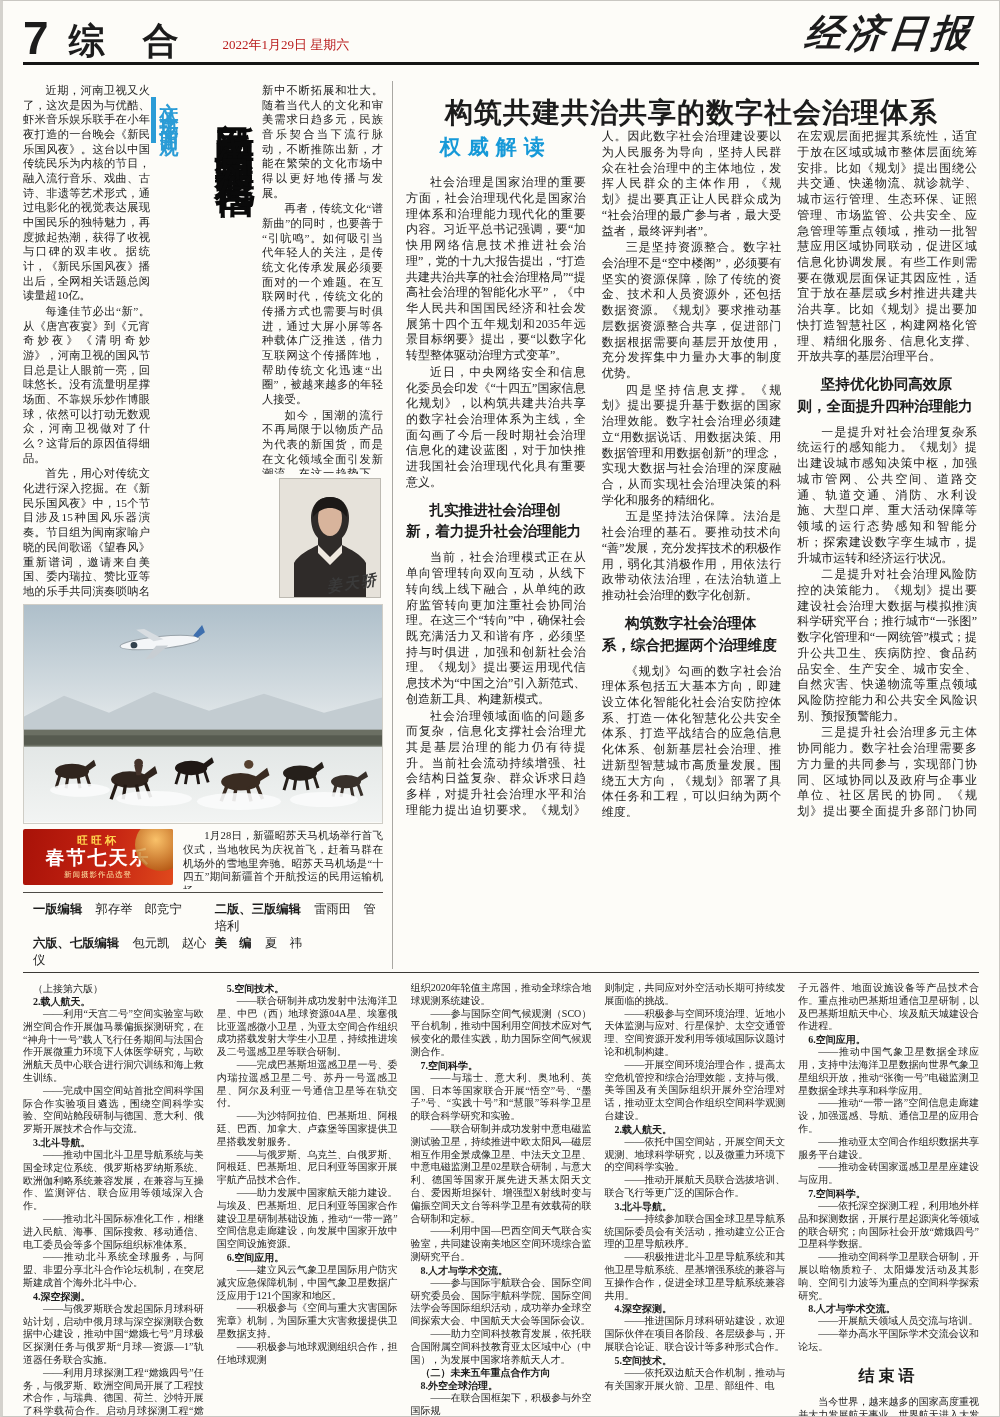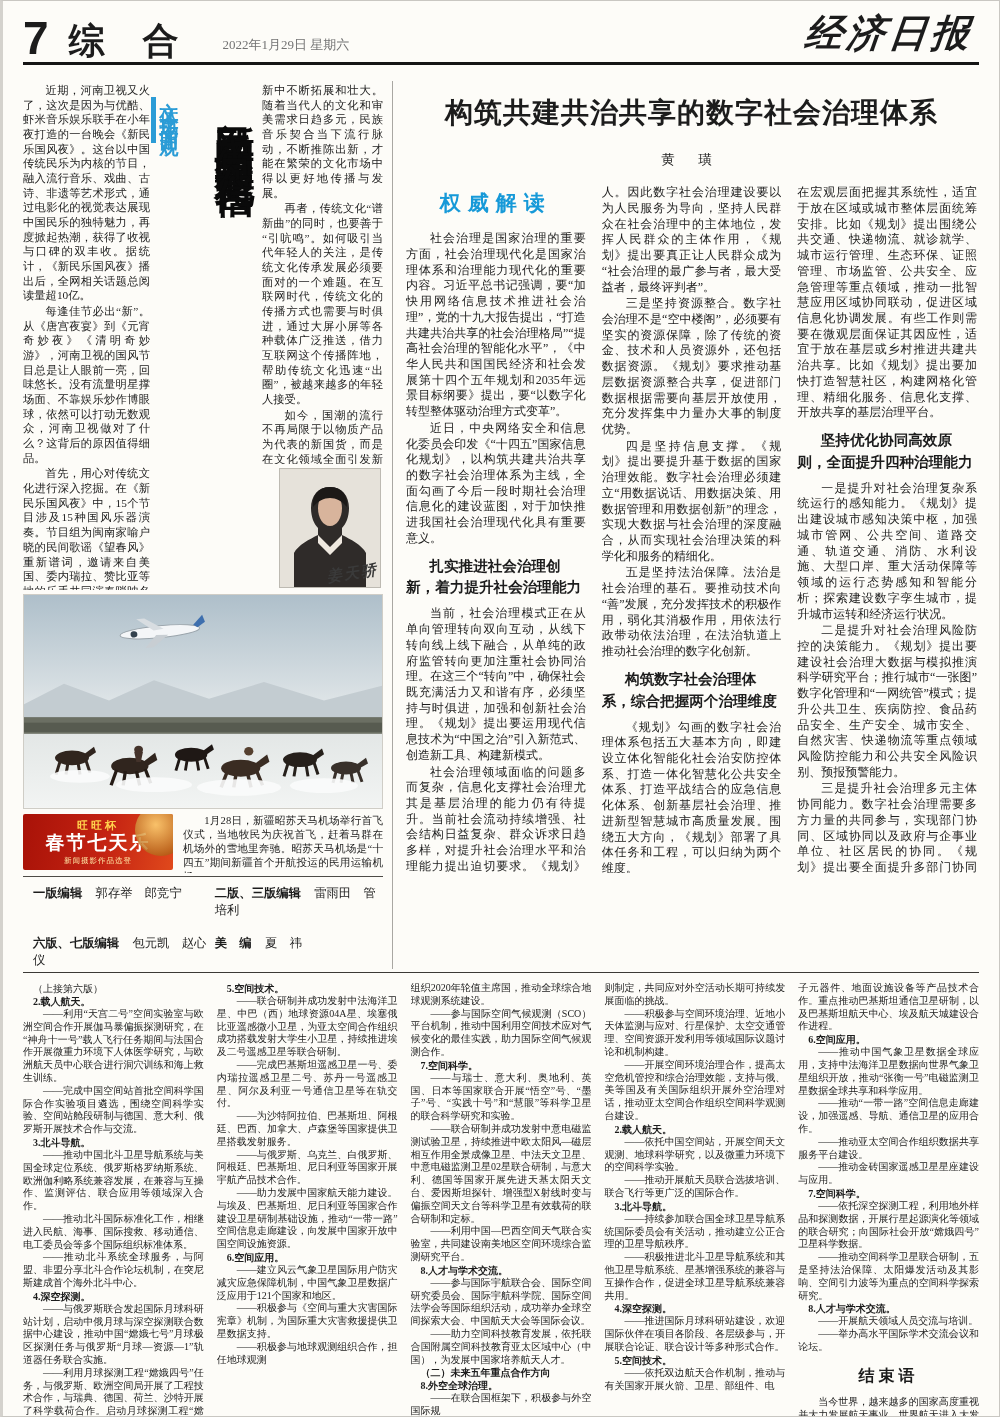--- a/index.html
+++ b/index.html
@@ -5,21 +5,21 @@
   html,body{margin:0;padding:0;background:#ffffff;}
   .page{position:relative;width:1000px;height:1417px;box-sizing:border-box;
         background:#fdfcf8;border:1px solid #c9c7c2;border-left:3px solid #d4d2cd;
         padding:8px 20px 10px 20px;overflow:hidden;color:#1c1c1c;
         font-family:"Liberation Serif", serif;}
   
   .hdr{display:flex;align-items:flex-end;height:50px;}
   .pageno{font-size:46px;font-weight:900;font-family:"Liberation Sans",sans-serif;line-height:.9;}
   .section{font-size:36px;font-weight:900;letter-spacing:14px;margin-left:20px;line-height:1;
            font-family:"Liberation Sans",sans-serif;}
-  .date{font-size:13px;margin-left:30px;padding-bottom:5px;color:#737373;}
+  .date{font-size:13px;margin-left:30px;padding-bottom:5px;color:#b91c1c;}
   .masthead{margin-left:auto;font-size:38px;font-weight:900;font-style:italic;
             font-family:"DejaVu Serif",serif;letter-spacing:4px;transform:skewX(-6deg);padding-right:6px;}
   .toprule{border-bottom:3px solid #151515;margin-top:3px;}
   
   .upper{display:flex;height:888px;padding-top:16px;}
   .leftblock{width:360px;flex:none;display:flex;flex-direction:column;}
   .mainblock{flex:1;border-left:1px solid #a9a7a2;margin-left:9px;padding-left:11px;overflow:hidden;}
   
   .lefttop{display:flex;height:550px;overflow:hidden;}
   .lcol1{width:127px;flex:none;overflow:hidden;padding-top:2px;}
@@ -47,21 +47,21 @@
           color:#fff;text-align:center;font-family:"Liberation Sans",sans-serif;}
   .banner .b1{font-size:11px;color:#ffd34d;font-weight:800;margin-top:4px;letter-spacing:3px;}
   .banner .b2{font-size:19px;font-weight:900;letter-spacing:2px;line-height:1.1;}
   .banner .b3{font-size:7.5px;color:#ffe9a8;margin-top:2px;letter-spacing:1px;}
   .banner .coin{position:absolute;right:-14px;top:-10px;width:52px;height:52px;border-radius:50%;
                 background:radial-gradient(circle at 40% 40%, #ffd978, #b5651a 70%, #7d3c09);opacity:.85;}
   .caption{flex:1;font-size:10.6px;line-height:1.32;text-align:justify;}
   .caption .cap-ind{text-indent:2em;}
   
   .editors{border-top:1px solid #4d4b47;margin-top:3px;padding:8px 6px 0 10px;
-           display:grid;grid-template-columns:1.12fr 1fr;row-gap:16px;font-size:12.3px;
+           display:grid;grid-template-columns:1.12fr 1fr;row-gap:0;font-size:12.3px;
            font-family:"Liberation Sans",sans-serif;}
   .ed .role{font-weight:700;margin-right:10px;}
   
   .headline{font-size:28px;font-weight:900;text-align:center;letter-spacing:1px;line-height:1.15;
             margin:16px 6px 0 6px;font-family:"Liberation Serif",serif;}
   .byline{text-align:center;font-size:13.5px;letter-spacing:10px;margin:22px 0 16px 0;}
   .mcols{display:flex;gap:16px;height:688px;overflow:hidden;padding:0 2px;}
   .mcol{flex:1;overflow:hidden;}
   .mcol .para{font-size:12px;line-height:1.31;}
   .badge{color:#1699d8;font-size:21px;font-weight:900;text-align:center;letter-spacing:7px;
@@ -222,21 +222,20 @@
         </div>
         <div class="ed">
           <span class="role">美　编</span>
           <span>夏　祎</span>
         </div>
       </div>
     </div>
 
     <div class="mainblock">
       <div class="headline">构筑共建共治共享的数字社会治理体系</div>
-      <div class="byline">黄 璜</div>
       <div class="mcols">
         <div class="mcol">
             <div class="badge">权威解读</div>
             <div class="para">社会治理是国家治理的重要方面，社会治理现代化是国家治理体系和治理能力现代化的重要内容。习近平总书记强调，要“加快用网络信息技术推进社会治理”，党的十九大报告提出，“打造共建共治共享的社会治理格局”“提高社会治理的智能化水平”，《中华人民共和国国民经济和社会发展第十四个五年规划和2035年远景目标纲要》提出，要“以数字化转型整体驱动治理方式变革”。</div>
             <div class="para">近日，中央网络安全和信息化委员会印发《“十四五”国家信息化规划》，以构筑共建共治共享的数字社会治理体系为主线，全面勾画了今后一段时期社会治理信息化的建设蓝图，对于加快推进我国社会治理现代化具有重要意义。</div>
             <div class="subhead">扎实推进社会治理创新，着力提升社会治理能力</div>
             <div class="para">当前，社会治理模式正在从单向管理转向双向互动，从线下转向线上线下融合，从单纯的政府监管转向更加注重社会协同治理。在这三个“转向”中，确保社会既充满活力又和谐有序，必须坚持与时俱进，加强和创新社会治理。《规划》提出要运用现代信息技术为“中国之治”引入新范式、创造新工具、构建新模式。</div>
             <div class="para">社会治理领域面临的问题多而复杂，信息化支撑社会治理尤其是基层治理的能力仍有待提升。当前社会流动持续增强、社会结构日益复杂、群众诉求日趋多样，对提升社会治理水平和治理能力提出迫切要求。《规划》从数字社会治理基本格局、主要方面和关键任务等给出了全面的顶层设计，着力提升社会治理能力现代化。</div>
           </div>
         <div class="mcol">
@@ -317,21 +316,21 @@
       </div>
     <div class="bcol">
         <div class="para nofi">子元器件、地面设施设备等产品技术合作。重点推动巴基斯坦通信卫星研制，以及巴基斯坦航天中心、埃及航天城建设合作进程。</div>
         <div class="numhead">6.空间应用。</div>
         <div class="para">——推动中国气象卫星数据全球应用，支持中法海洋卫星数据向世界气象卫星组织开放，推动“张衡一号”电磁监测卫星数据全球共享和科学应用。</div>
         <div class="para">——推动“一带一路”空间信息走廊建设，加强遥感、导航、通信卫星的应用合作。</div>
         <div class="para">——推动亚太空间合作组织数据共享服务平台建设。</div>
         <div class="para">——推动金砖国家遥感卫星星座建设与应用。</div>
         <div class="numhead">7.空间科学。</div>
         <div class="para">——依托深空探测工程，利用地外样品和探测数据，开展行星起源演化等领域的联合研究；向国际社会开放“嫦娥四号”卫星科学数据。</div>
-        <div class="para">——推动空间科学卫星联合研制，五是坚持法治保障、太阳爆发活动及其影响、空间引力波等为重点的空间科学探索研究。</div>
+        <div class="para">——推动空间科学卫星联合研制，开展以暗物质粒子、太阳爆发活动及其影响、空间引力波等为重点的空间科学探索研究。</div>
         <div class="numhead">8.人才与学术交流。</div>
         <div class="para">——开展航天领域人员交流与培训。</div>
         <div class="para">——举办高水平国际学术交流会议和论坛。</div>
         <div class="endtitle">结束语</div>
         <div class="para">当今世界，越来越多的国家高度重视并大力发展航天事业，世界航天进入大发展大变革的新阶段，将对人类社会发展产生重大而深远的影响。</div>
       </div>
   </div>
 
 </div>
 

